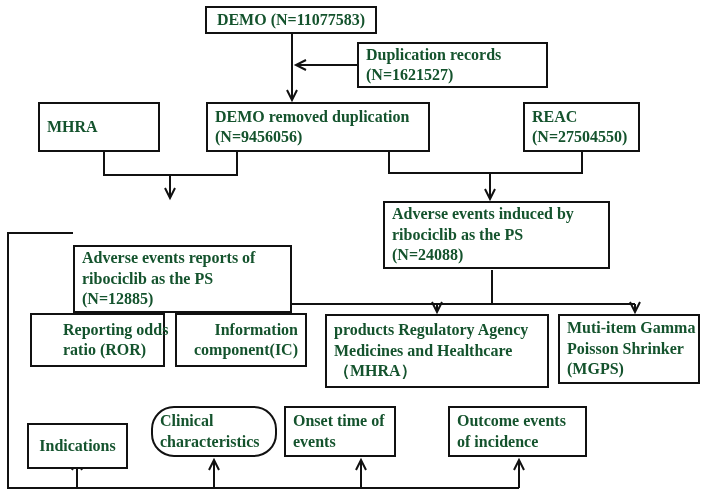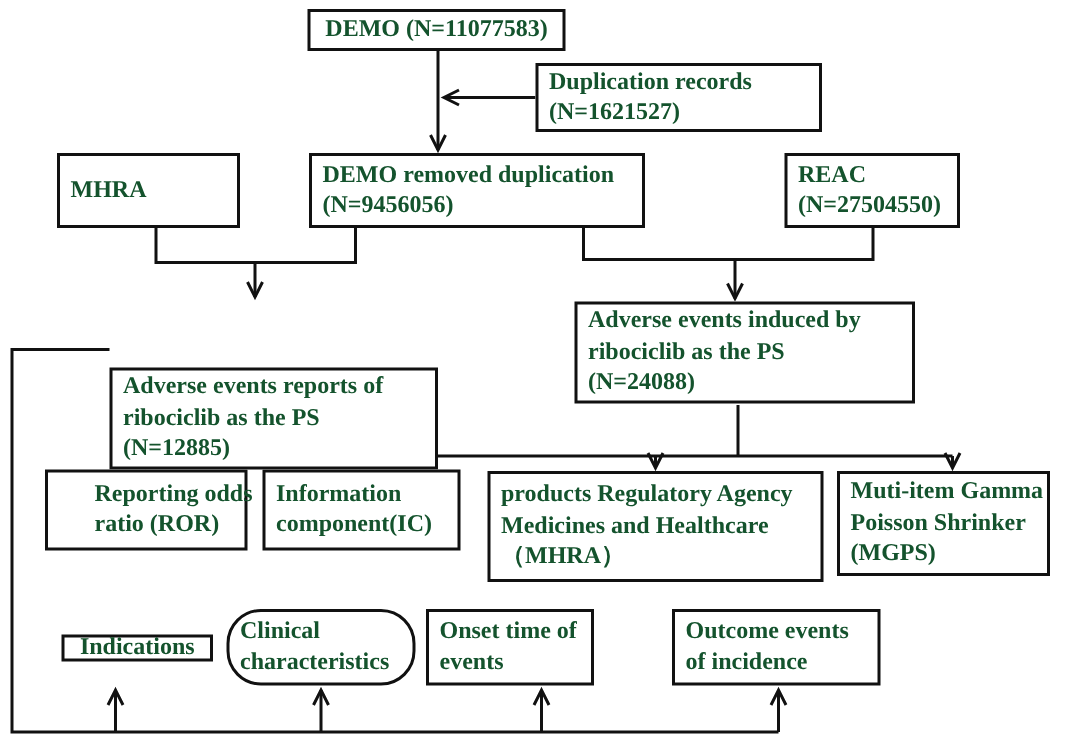--- a/index.html
+++ b/index.html
@@ -81,38 +81,38 @@
     <span class="bl">Adverse events induced by</span>
     <span class="bl">ribociclib as the PS</span>
     <span class="bl">(N=24088)</span>
   </div>
 
   <div class="fb" style="left:30px;top:313px;width:135px;height:54px;padding-left:31px;">
     <span class="bl">Reporting odds</span>
     <span class="bl">ratio (ROR)</span>
   </div>
 
-  <div class="fb" style="left:175px;top:313px;width:132px;height:54px;">
+  <div class="fb" style="left:175px;top:313px;width:132px;height:54px;text-align:right;">
     <span class="bl">Information</span>
     <span class="bl">component(IC)</span>
   </div>
 
   <div class="fb" style="left:325px;top:314px;width:224px;height:74px;">
     <span class="bl">products Regulatory Agency</span>
     <span class="bl">Medicines and Healthcare</span>
     <span class="bl">（MHRA）</span>
   </div>
 
   <div class="fb" style="left:558px;top:314px;width:142px;height:70px;">
     <span class="bl">Muti-item Gamma</span>
     <span class="bl">Poisson Shrinker</span>
     <span class="bl">(MGPS)</span>
   </div>
 
-  <div class="fb ctr" style="left:27px;top:423px;width:101px;height:18px;margin-left:14px;">
+  <div class="fb ctr" style="left:27px;top:423px;width:101px;height:46px;">
     <span class="bl">Indications</span>
   </div>
 
   <div class="fb" style="left:151px;top:406px;width:126px;height:51px;border-radius:23px;">
     <span class="bl">Clinical</span>
     <span class="bl">characteristics</span>
   </div>
 
   <div class="fb" style="left:284px;top:406px;width:112px;height:51px;font-family:Liberation Serif, serif;">
     <span class="bl">Onset time of</span>

